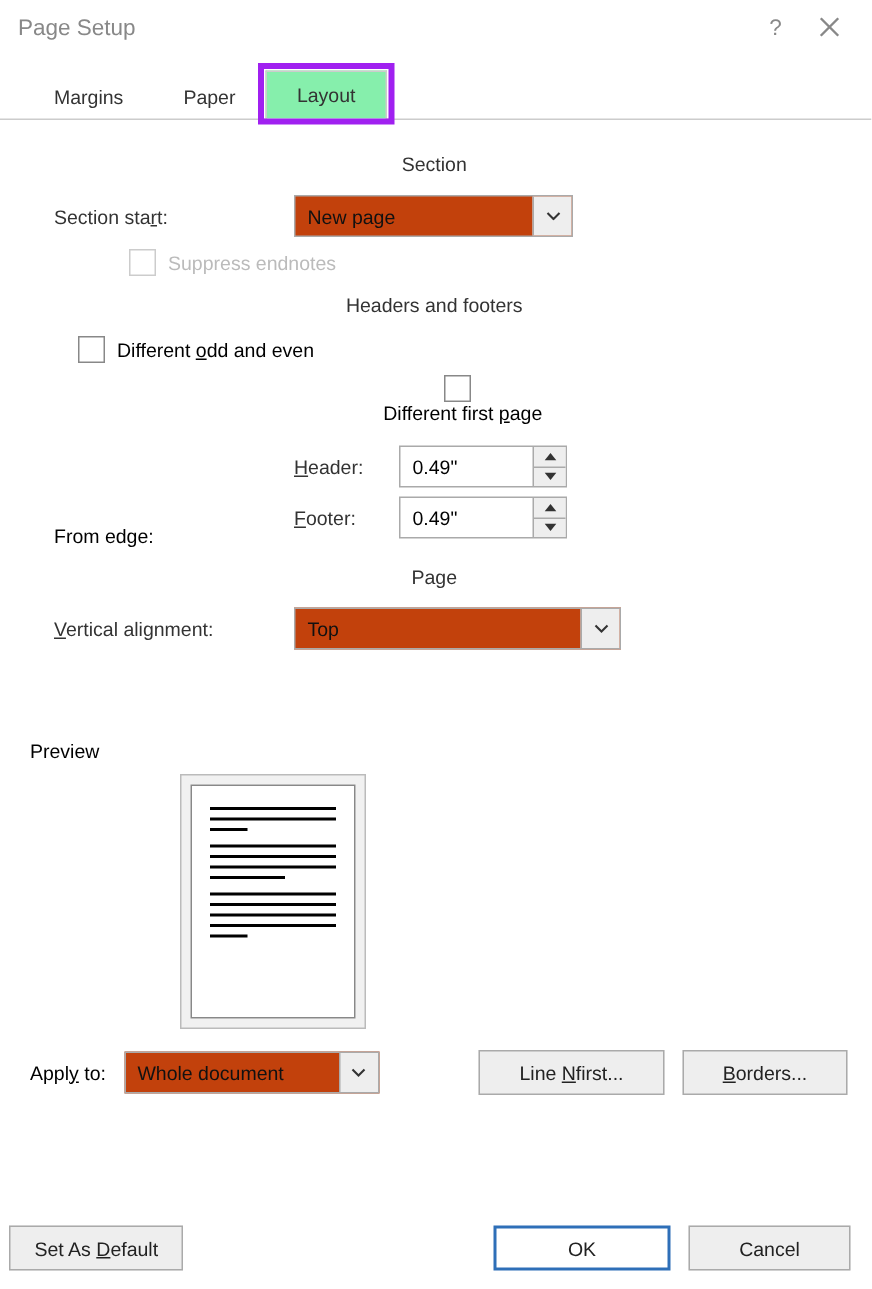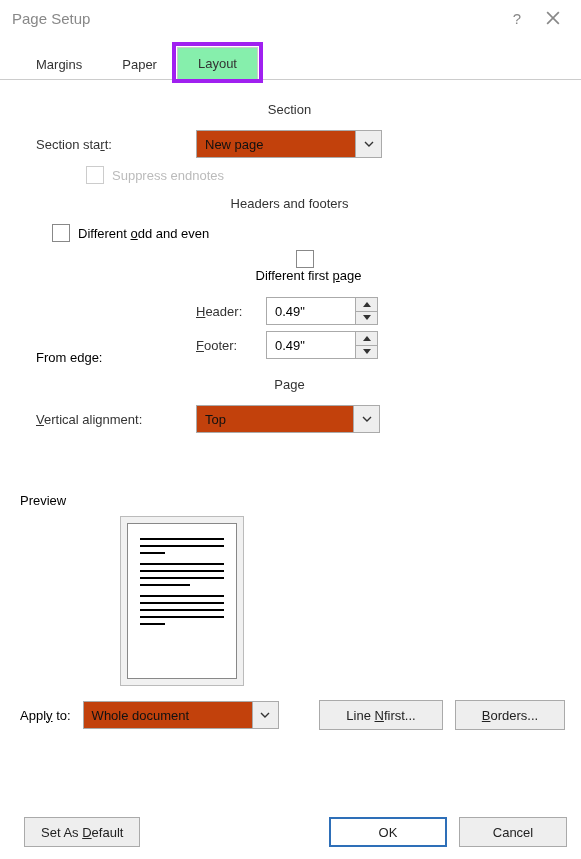--- a/index.html
+++ b/index.html
@@ -178,21 +178,21 @@
   cursor: pointer;
   min-width: 100px;
 }
 .btn.primary {
   border: 2px solid #2e6fb8;
   background: #fff;
 }
 .footer {
   position: absolute;
   bottom: 12px;
-  left: 24px;
+  left: 6px;
   right: 14px;
   display: flex;
   align-items: center;
 }
 .footer .spacer { flex: 1; }
 .hf-grid .subrow {
   display: flex;
   align-items: center;
   margin: 6px 0;
 }
@@ -311,21 +311,21 @@
   </div>
 
   <div class="groupline">
     <span class="lbl">Page</span>
       <div class="hr"></div>
   </div>
   <div class="row">
     <div class="fieldlabel">
       <u>V</u><span>ertical alignment:</span>
     </div>
-    <div class="combo" style="width:184px;gap:34px;">
+    <div class="combo" style="width:218px;gap:34px;">
       <span class="txt">Top</span>
       <div class="arrowbox">
         <svg viewBox="0 0 10 6">
             <polyline points="1,1 5,5 9,1" fill="none" stroke="#333" stroke-width="1.4"></polyline>
           </svg>
       </div>
     </div>
   </div>
 
   <div style="height:46px;"></div>
@@ -347,21 +347,21 @@
       <div class="preview-line"></div>
       <div class="preview-line"></div>
       <div class="preview-line short"></div>
     </div>
   </div>
 
   <div class="bottom-row">
     <span>
       <span>Appl</span><u>y</u><span> to:</span>
     </span>
-    <div class="combo" style="width:196px;">
+    <div class="combo" style="width:170px;">
       <span class="txt">Whole document</span>
       <div class="arrowbox">
         <svg viewBox="0 0 10 6">
             <polyline points="1,1 5,5 9,1" fill="none" stroke="#333" stroke-width="1.4"></polyline>
           </svg>
       </div>
     </div>
     <div style="flex:1"></div>
     <div class="btn" style="min-width:124px;">
       <span><span>Line </span><u>N</u><span>first...</span></span>

